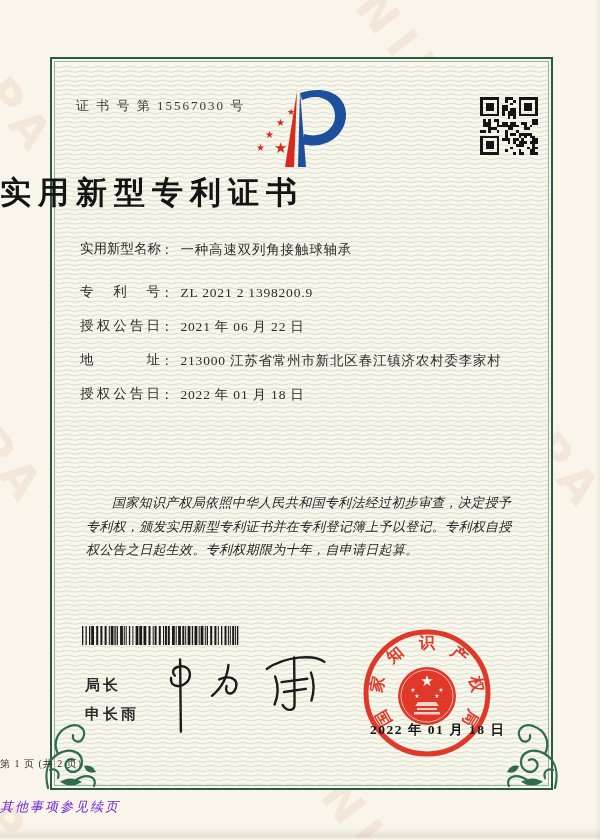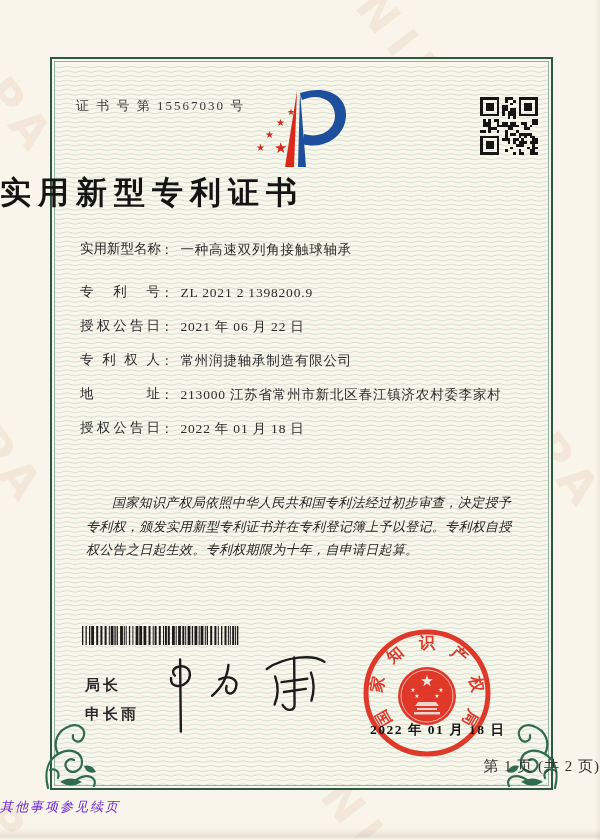--- a/index.html
+++ b/index.html
@@ -58,21 +58,21 @@
   .director{left:85px;font-size:15px;letter-spacing:3px;color:#2b2b2b;
     font-family:Liberation Sans, sans-serif;font-weight:600}
   #director-title{top:676px}
   #director-name{top:705px}
   #signature{left:146px;top:650px;width:205px;height:88px}
 
   #seal{left:360px;top:626px;width:134px;height:134px;opacity:.93}
   #seal-date{left:370px;top:721px;font-size:13.5px;letter-spacing:1.5px;color:#141414;
     font-weight:bold;z-index:6}
 
-  #page-num{left:0;right:0;top:757px;text-align:right;font-size:15px;
+  #page-num{left:0;right:0;top:757px;text-align:left;font-size:10px;
     letter-spacing:1px;color:#333}
   #footer-note{left:0;right:0;top:798px;font-size:13px;
     font-style:italic;letter-spacing:2px;color:#6d28d9}
 </style>
 </head>
 <body>
 
 <div id="watermarks">
     <span class="wm" style="left: -60px; top: -30px;">CNIPA</span>
     <span class="wm" style="left: 360px; top: -55px;">CNIPA</span>
@@ -513,23 +513,20 @@
     <div class="frow first">
       <span class="flabel">实用新型名称</span><span class="fcolon">：</span><span class="fvalue">一种高速双列角接触球轴承</span>
     </div>
     <div class="frow">
       <span class="flabel">专利号</span><span class="fcolon">：</span><span class="fvalue">ZL 2021 2 1398200.9</span>
     </div>
     <div class="frow">
       <span class="flabel">授权公告日</span><span class="fcolon">：</span><span class="fvalue">2021 年 06 月 22 日</span>
     </div>
     <div class="frow">
-      <span class="flabel">专利权人</span><span class="fcolon">：</span><span class="fvalue">常州润捷轴承制造有限公司</span>
-    </div>
-    <div class="frow">
       <span class="flabel">地址</span><span class="fcolon">：</span><span class="fvalue">213000 江苏省常州市新北区春江镇济农村委李家村</span>
     </div>
     <div class="frow">
       <span class="flabel">授权公告日</span><span class="fcolon">：</span><span class="fvalue">2022 年 01 月 18 日</span>
     </div>
   </div>
 
   <div class="abs" id="paras">
     <p>国家知识产权局依照中华人民共和国专利法经过初步审查，决定授予专利权，颁发实用新型专利证书并在专利登记簿上予以登记。专利权自授权公告之日起生效。专利权期限为十年，自申请日起算。</p>
   </div>

